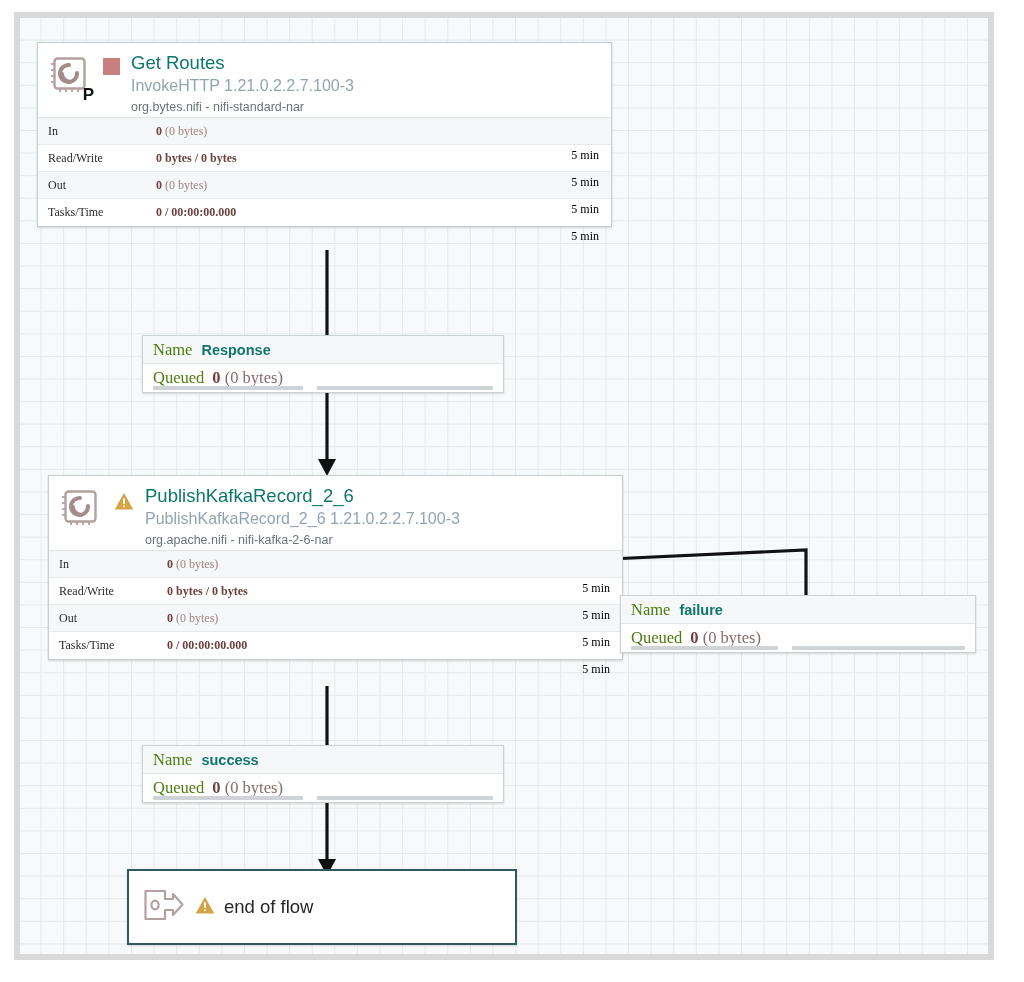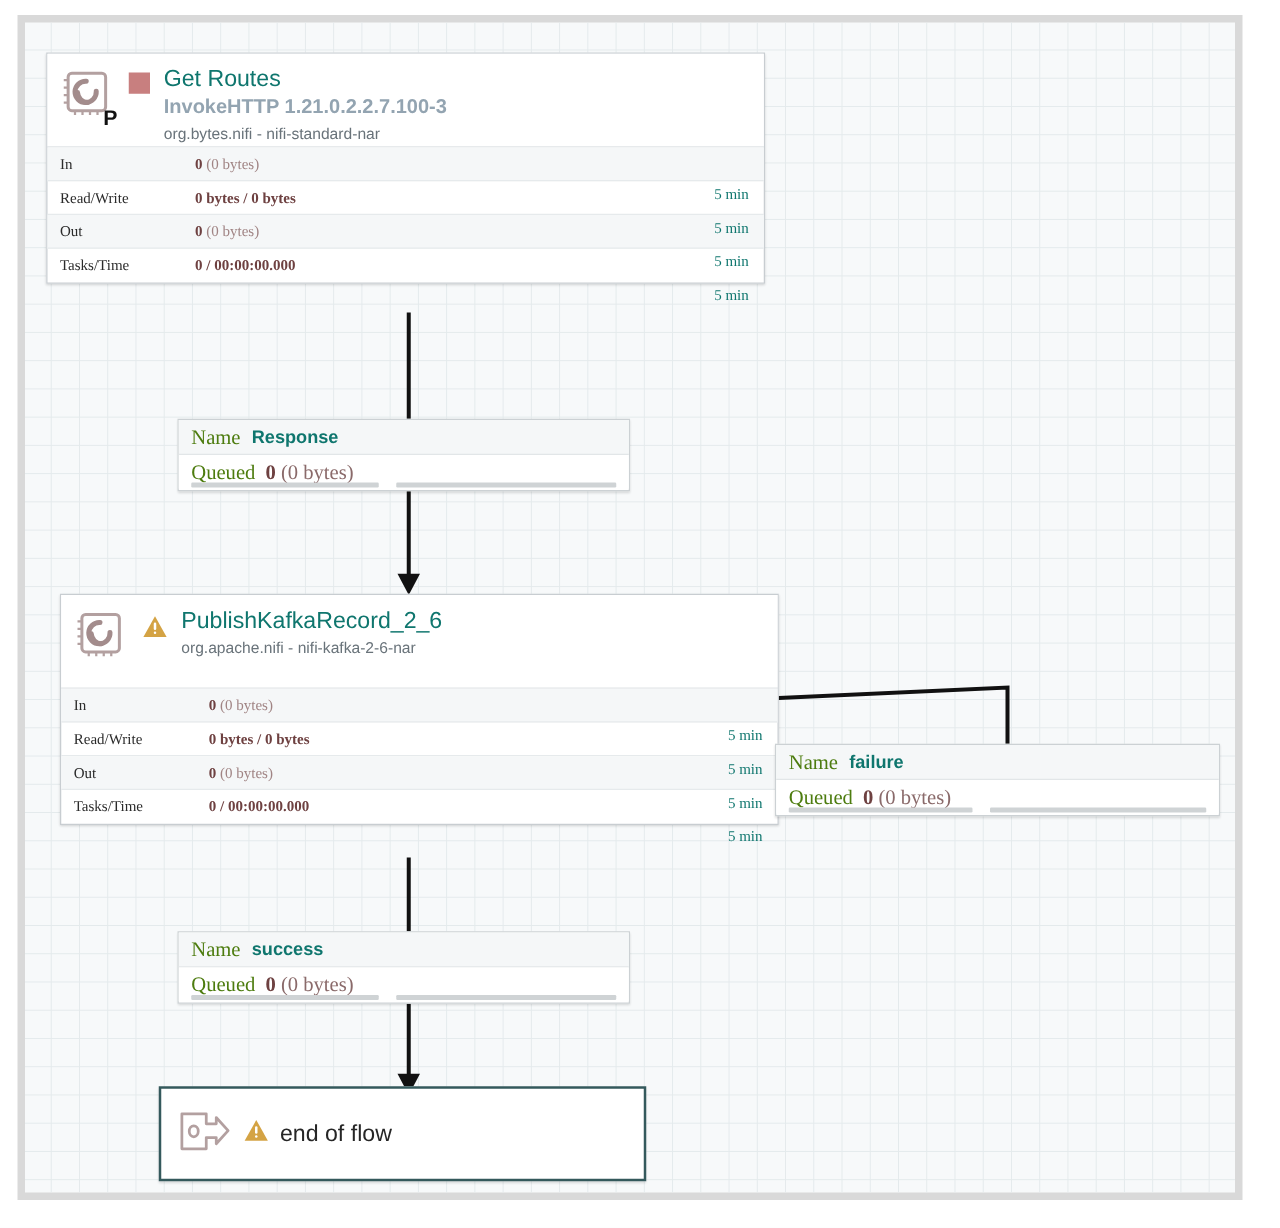--- a/index.html
+++ b/index.html
@@ -101,21 +101,20 @@
     color: #0f766e;
     line-height: 1.24;
     white-space: nowrap;
   }
   .proc-type {
     font-size: 16px;
     color: #93a4b1;
     line-height: 1.3;
     margin-top: 1px;
     white-space: nowrap;
-    font-weight: bold;
   }
   .proc-bundle {
     font-size: 12.5px;
     color: #69737a;
     line-height: 1.3;
     margin-top: 2px;
     white-space: nowrap;
   }
 
   .stats { border-top: 1px solid #dfe3e6; }
@@ -136,21 +135,21 @@
     color: #2b2b2b;
   }
   .stat-value {
     flex: 1 1 auto;
     color: #8a6a6a;
   }
   .stat-value b { color: #6e4141; font-weight: bold; }
   .stat-value .muted { color: #a08484; font-weight: normal; }
   .stat-time {
     flex: 0 0 auto;
-    color: #0f766e;
+    color: #000000;
     text-align: center;
     padding-right: 2px;
     margin-top: 48px;
   }
 
   
   .connection {
     border: 1px solid #ccd1d4;
     box-shadow: 0 1px 2px rgba(0,0,0,0.14);
     background: #ffffff;
@@ -360,20 +359,21 @@
         <div class="status-ind">
           <svg class="warn-tri" width="20" height="19" viewBox="0 0 20 19">
             <path d="M 10 1 L 19.3 17.6 L 0.7 17.6 Z" fill="#d4a344"></path>
             <rect x="9" y="6" width="2" height="6" rx="1" fill="#ffffff"></rect>
             <rect x="9" y="13.2" width="2" height="2" rx="1" fill="#ffffff"></rect>
           </svg>
         </div>
 
         <div class="proc-text">
           <div class="proc-name">PublishKafkaRecord_2_6</div>
+          <div class="proc-type">PublishKafkaRecord_2_6 1.21.0.2.2.7.100-3</div>
           <div class="proc-bundle">org.apache.nifi - nifi-kafka-2-6-nar</div>
         </div>
       </div>
 
       <div class="stats">
         <div class="stat-row alt">
           <span class="stat-label">In</span>
           <span class="stat-value">
             <b>0</b>
             <span class="muted">(0 bytes)</span>

